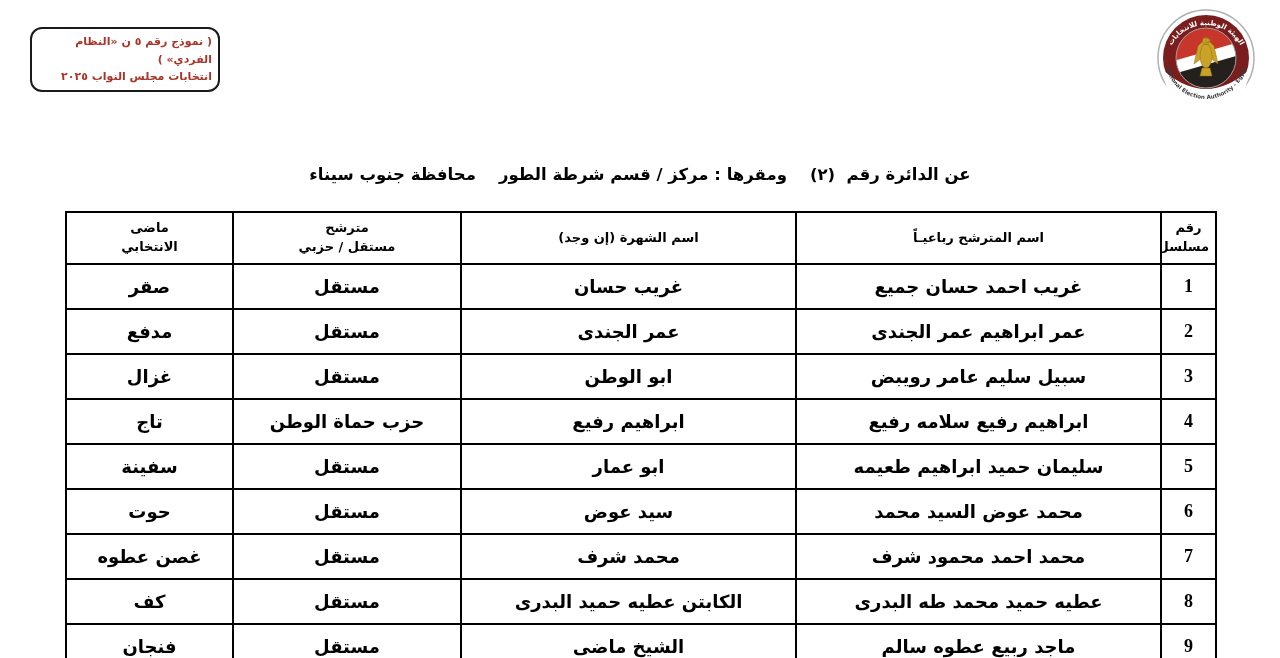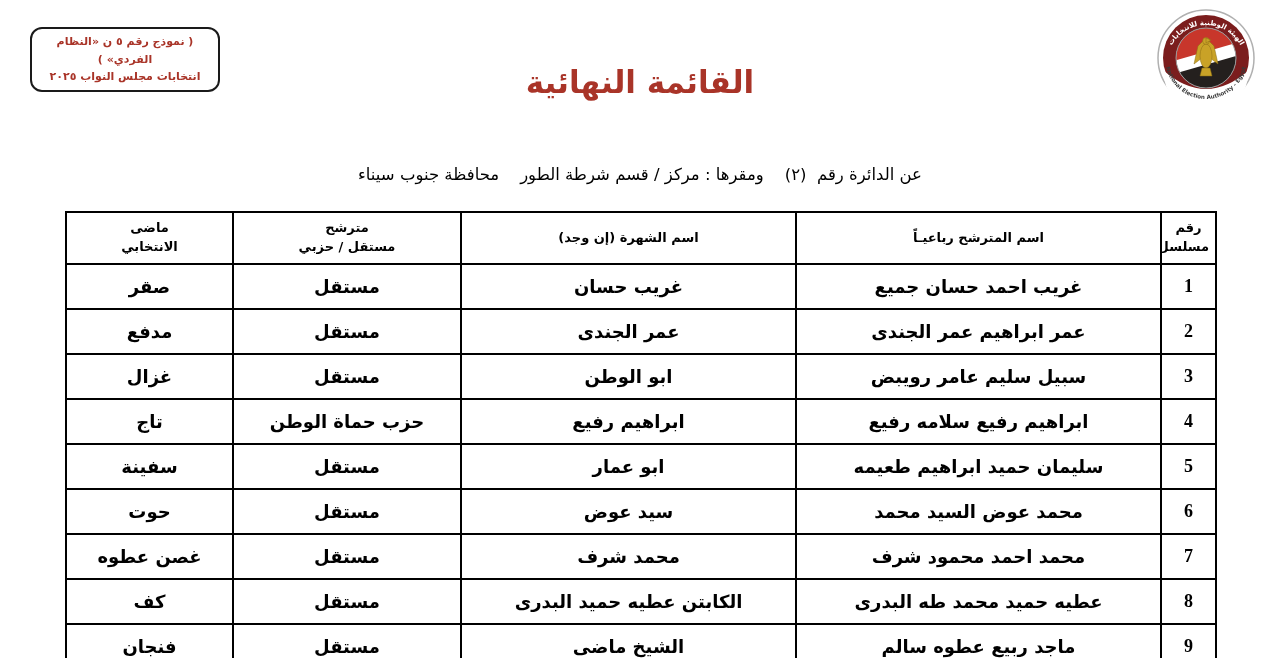--- a/index.html
+++ b/index.html
@@ -5,38 +5,38 @@
   html,body{margin:0;padding:0;background:#fff;}
   .page{
     position:relative;width:1280px;height:658px;background:#ffffff;
     font-family:"DejaVu Sans","Liberation Sans",sans-serif;
     direction:rtl;overflow:hidden;color:#000;
   }
   
   .form-box{
     position:absolute;left:30px;top:27px;width:174px;
     border:2px solid #1a1a1a;border-radius:12px;
-    padding:4px 6px;text-align:center;
+    padding:4px 6px;text-align:right;
     font-size:11px;font-weight:bold;line-height:1.6;
     color:var(--accent);direction:rtl;
   }
   
   .logo{position:absolute;left:1156px;top:8px;width:100px;height:100px;}
   
   .doc-title{
     position:absolute;top:64px;left:0;width:100%;text-align:center;
     font-size:31px;font-weight:bold;color:var(--accent);
   }
   .doc-subtitle1{
     position:absolute;top:126px;left:0;width:100%;text-align:center;
     font-size:21px;font-weight:bold;color:#000;
   }
   .doc-subtitle2{
     position:absolute;top:165px;left:0;width:100%;text-align:center;
-    font-size:16.5px;font-weight:normal;color:#000;white-space:pre;
+    font-size:16.5px;font-weight:bold;color:#000;white-space:pre;
   }
   
   table.candidates{
     position:absolute;top:211px;left:65px;width:1150px;
     border-collapse:collapse;table-layout:fixed;direction:rtl;
   }
   table.candidates th,table.candidates td{
     border:2px solid #000;text-align:center;vertical-align:middle;
     font-weight:bold;padding:0 6px;overflow:hidden;
   }
@@ -87,21 +87,20 @@
       </g>
       <text font-size="7" font-weight="bold" fill="#ffffff" font-family="DejaVu Sans, sans-serif">
         <textPath href="#topArc" startOffset="50%" text-anchor="middle">الهيئة الوطنية للانتخابات</textPath>
       </text>
       <text font-size="5.6" font-weight="bold" fill="#3a3a3a" font-family="DejaVu Sans, sans-serif">
         <textPath href="#bottomArc" startOffset="50%" text-anchor="middle">National Election Authority - Egypt</textPath>
       </text>
     </svg>
   </div>
 
-  <div class="doc-title">القائمة النهائية</div>
   <div class="doc-subtitle2">عن الدائرة رقم  (٢)    ومقرها : مركز / قسم شرطة الطور    محافظة جنوب سيناء</div>
 
   <table class="candidates">
     <colgroup>
       <col style="width:55px">
       <col style="width:365px">
       <col style="width:335px">
       <col style="width:228px">
       <col style="width:167px">
     </colgroup>

